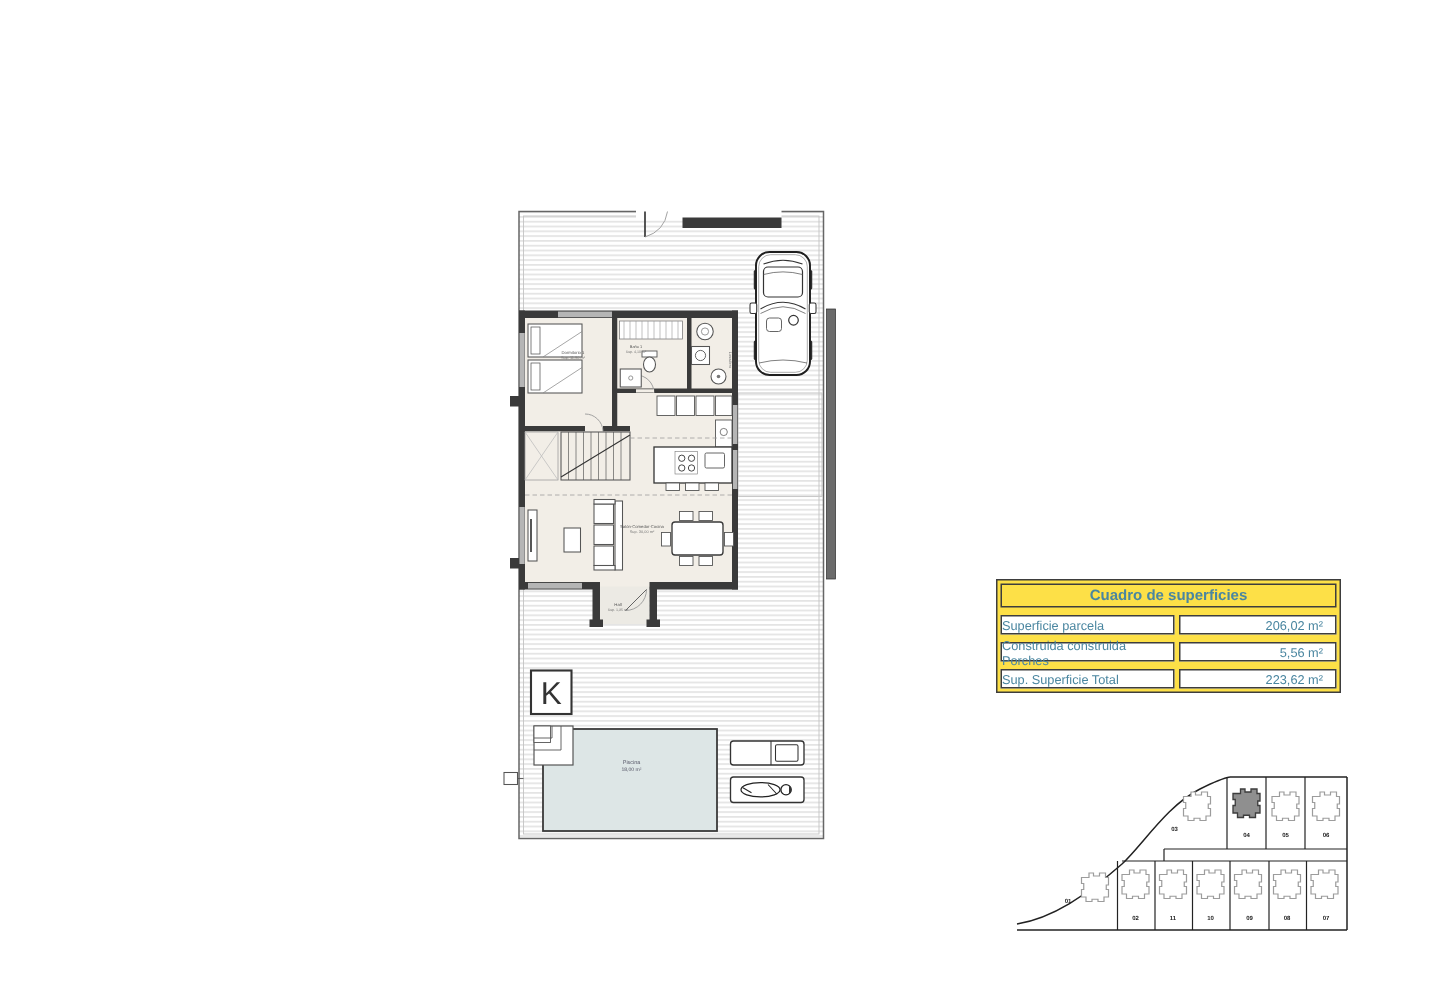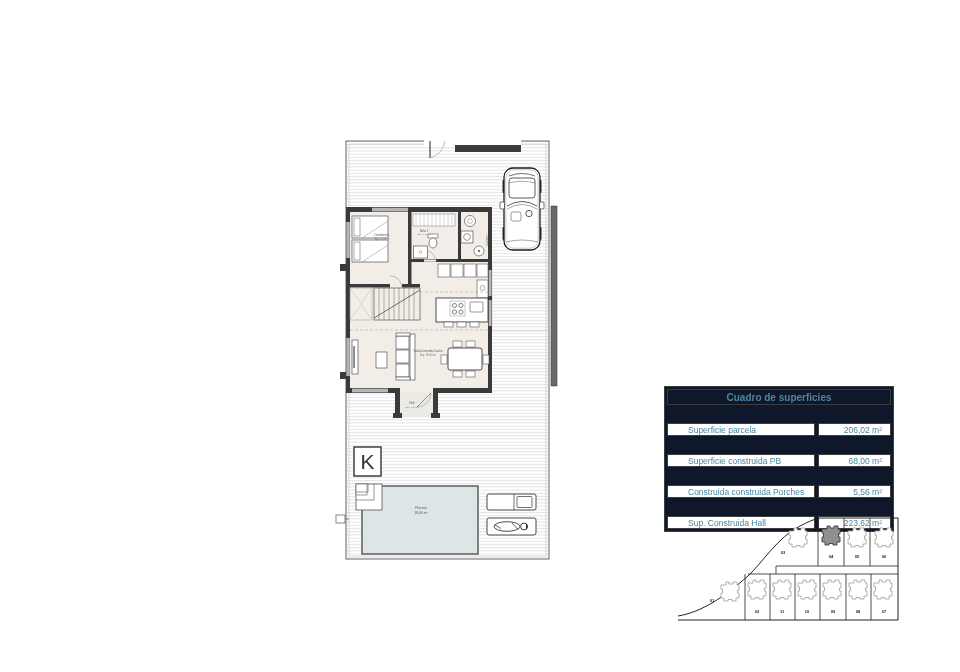--- a/index.html
+++ b/index.html
@@ -2,28 +2,28 @@
 <html><head>
 <meta charset="utf-8">
 <style>
   html,body{margin:0;padding:0;background:#fff;}
   .canvas{position:relative;width:960px;height:672px;background:#fff;overflow:hidden;
           font-family:"Liberation Sans",sans-serif;}
   svg{position:absolute;}
   svg text{font-family:"Liberation Sans",sans-serif;}
   
   .stable{position:absolute;left:664px;top:386px;width:230px;box-sizing:border-box;
-          border:1px solid #3d3d3d;background:#0f172a;padding:2px;display:flex;
-          flex-direction:column;gap:18px;}
+          border:1px solid #3d3d3d;background:#fde047;padding:2px;display:flex;
+          flex-direction:column;gap:5px;}
   .sheader{border:1px solid #3d3d3d;height:14px;display:flex;align-items:center;
            justify-content:center;font-weight:bold;font-size:10px;color:#4a86a0;}
   .srow{display:flex;gap:3px;height:13px;}
   .scell{border:1px solid #3d3d3d;display:flex;align-items:center;font-size:8.5px;
          color:#4a86a0;background:#fff;box-sizing:border-box;}
-  .slabel{width:148px;padding-left:20px;}
+  .slabel{width:116px;padding-left:0;}
   .svalue{flex:1;justify-content:flex-end;padding-right:8px;padding-left:16px;}
 </style>
 </head>
 <body>
 
 <div class="canvas">
 
   <svg style="left:330px;top:131px;" width="236" height="436" viewBox="330 131 236 436">
     <defs>
       <pattern id="hatch" width="4" height="3.2" patternUnits="userSpaceOnUse">
@@ -277,29 +277,25 @@
     </g>
   </svg>
 
   <div class="stable">
     <div class="sheader">Cuadro de superficies</div>
     <div class="srow">
       <div class="scell slabel">Superficie parcela</div>
       <div class="scell svalue">206,02 m²</div>
     </div>
     <div class="srow">
-      <div class="scell slabel">Superficie construida PB</div>
-      <div class="scell svalue">68,00 m²</div>
-    </div>
-    <div class="srow">
       <div class="scell slabel">Construida construida Porches</div>
       <div class="scell svalue">5,56 m²</div>
     </div>
     <div class="srow">
-      <div class="scell slabel">Sup. Construida Hall</div>
+      <div class="scell slabel">Sup. Superficie Total</div>
       <div class="scell svalue">223,62 m²</div>
     </div>
   </div>
 
   <svg style="left:670px;top:498px;" width="232" height="134" viewBox="670 498 232 134">
     <defs>
       <path id="hg" d="M2 4 H5 V1 H8 V3 H12 V1 H16 V4 H18 V9 H16.5 V12 H18 V17 H15 V20 H11 V18.5 H7 V20 H3 V17 H0 V12 H1.5 V8 H0 V4 Z"></path>
     </defs>
 
     <g fill="none" stroke="#222" stroke-width="1">

